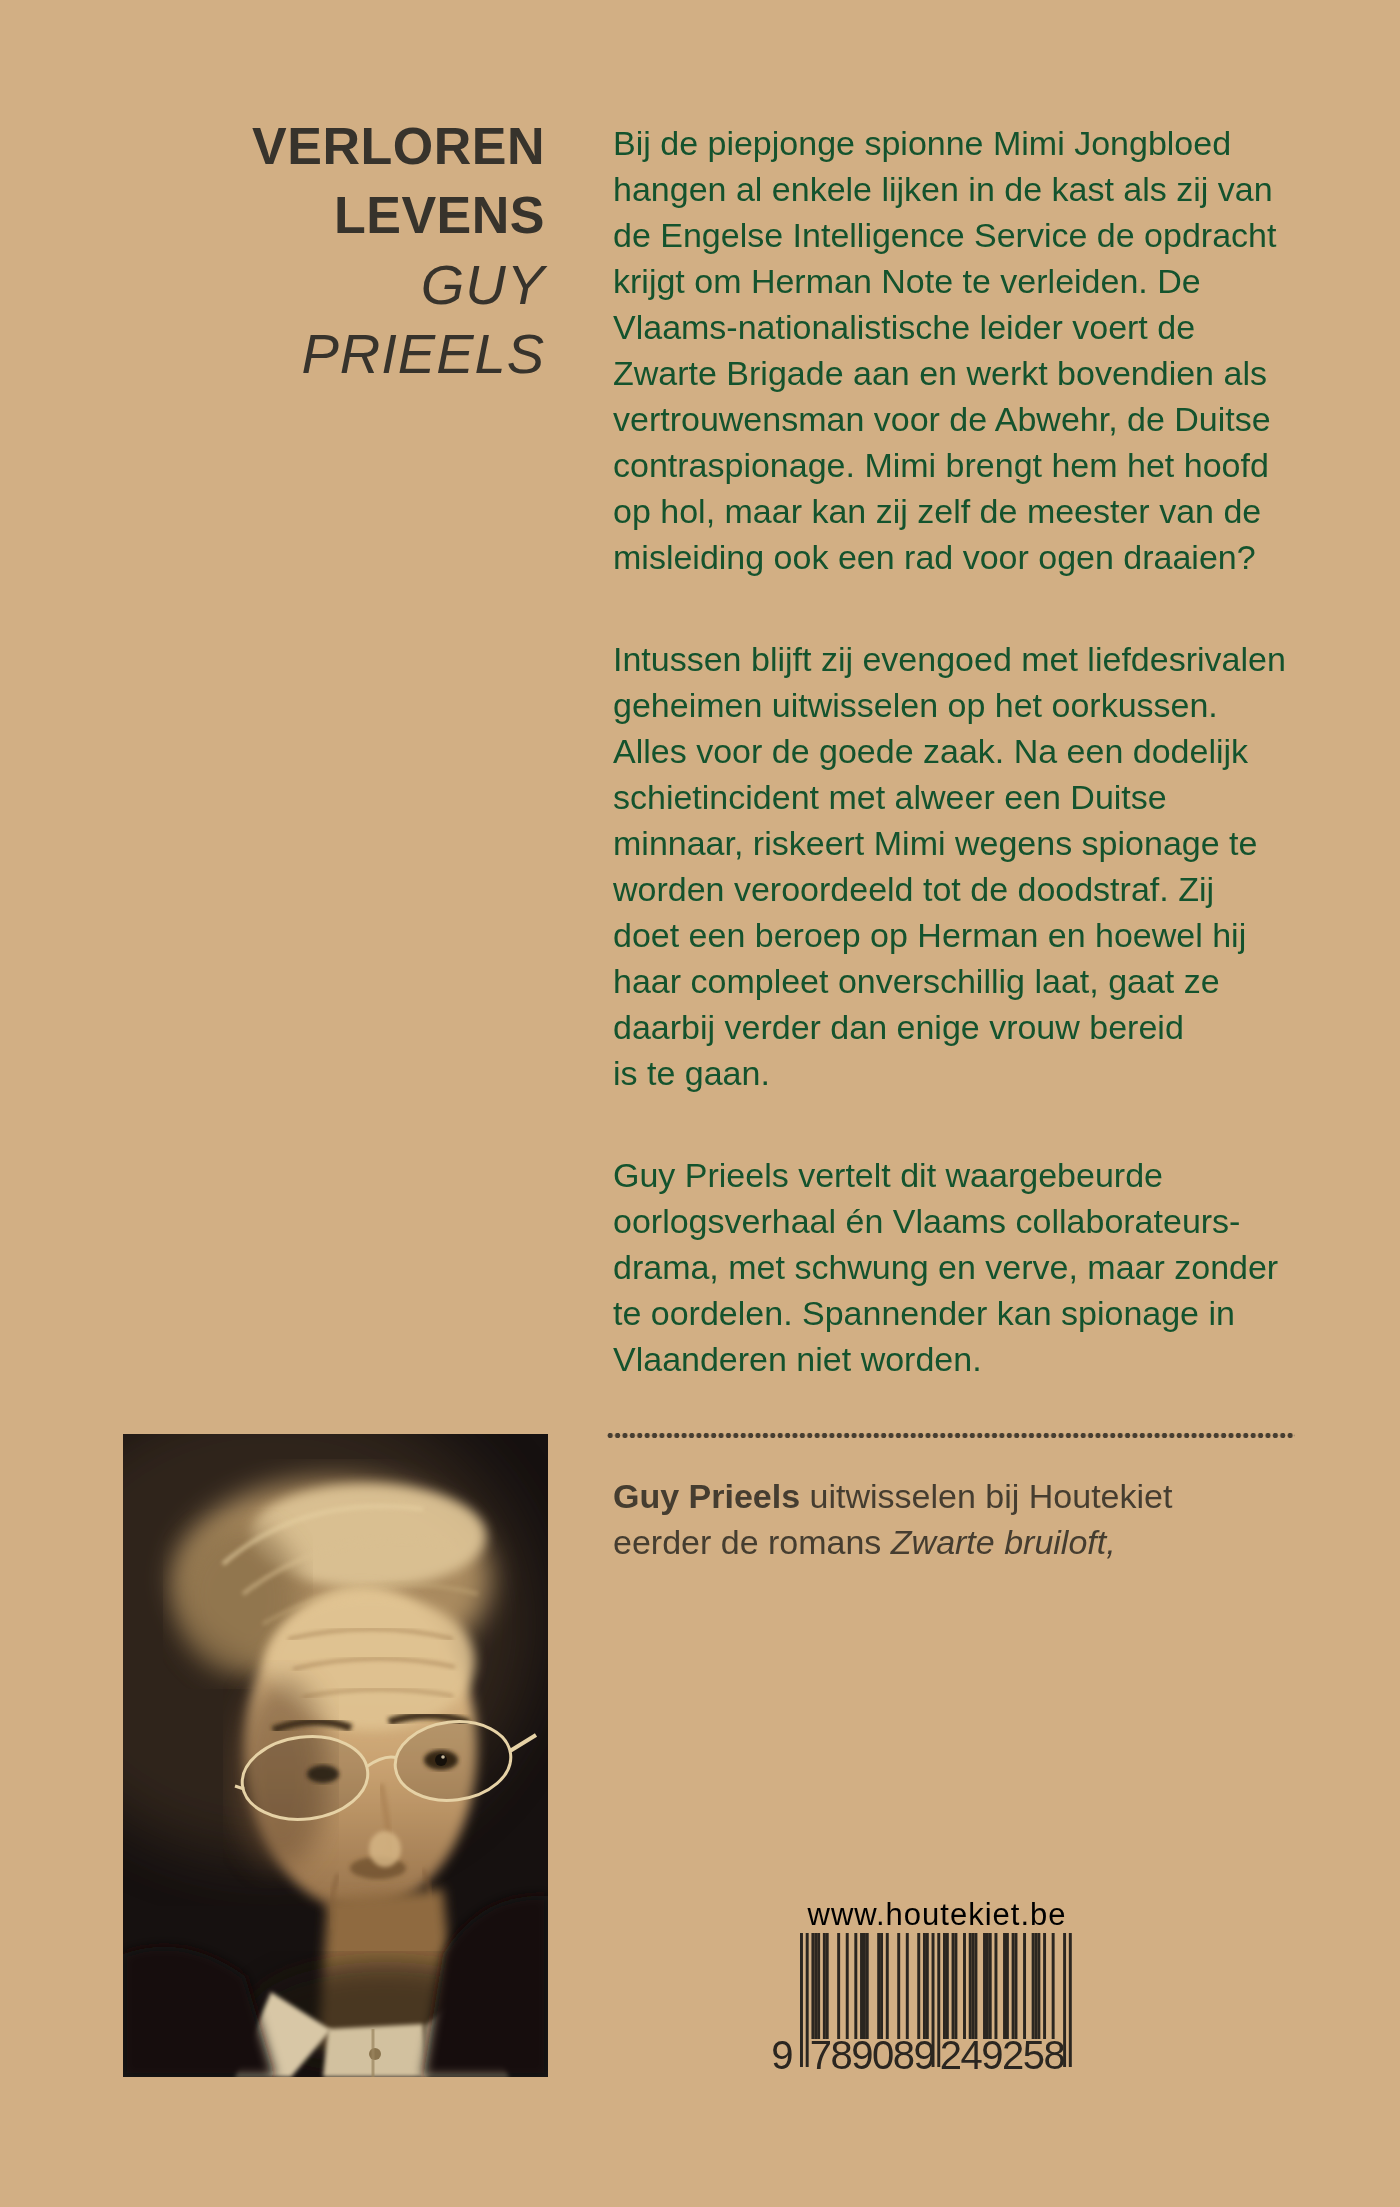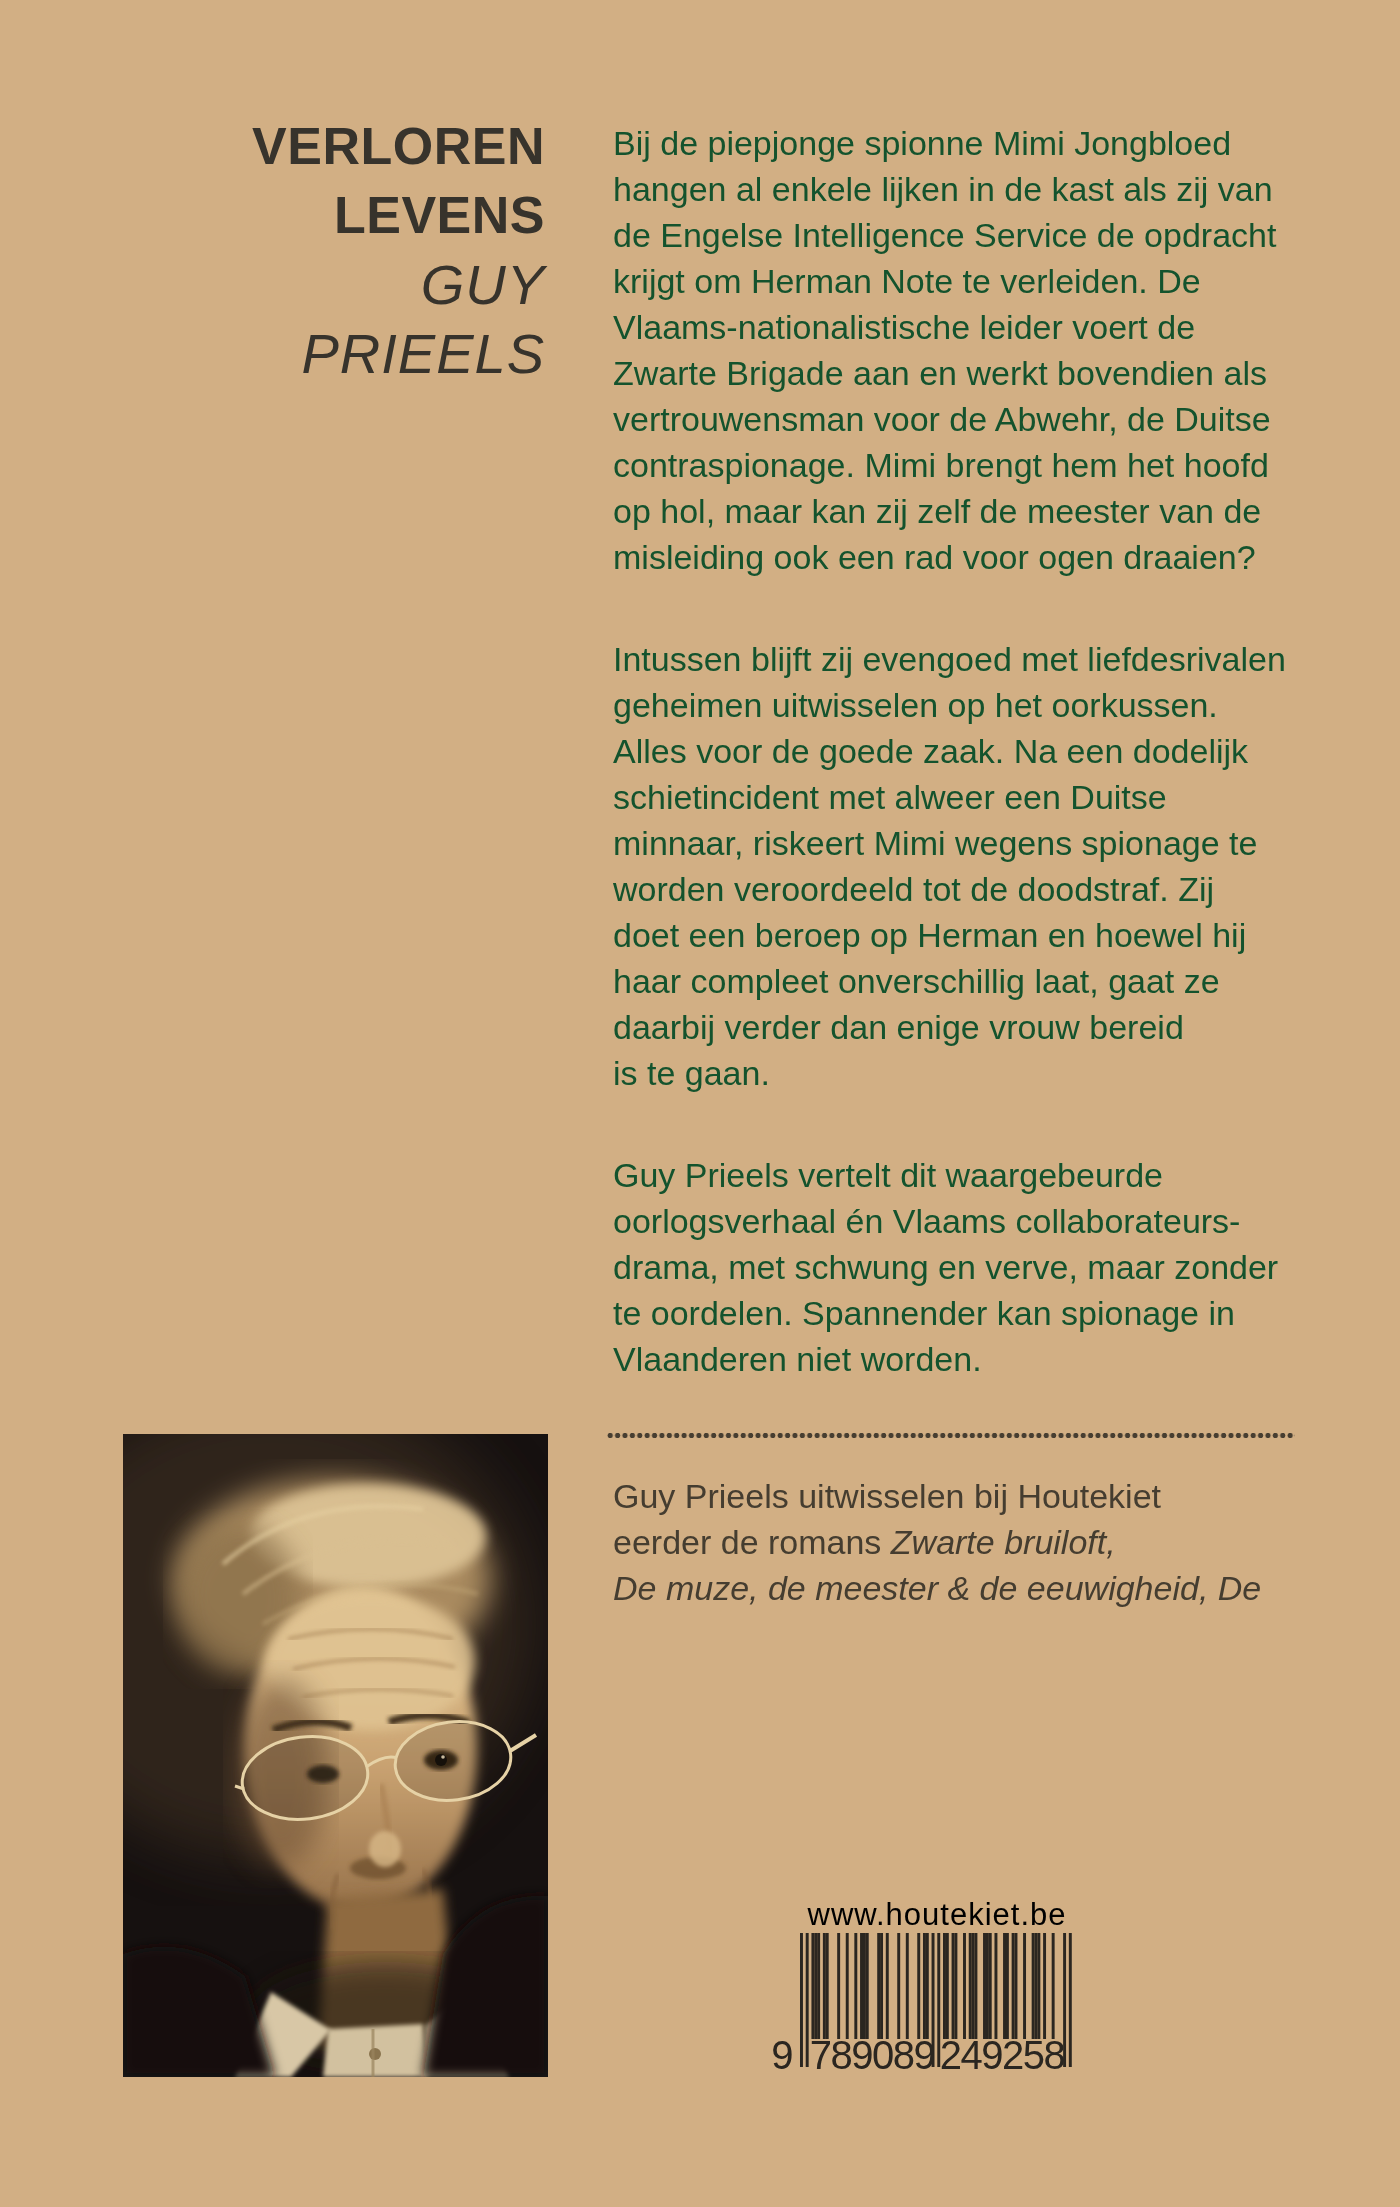--- a/index.html
+++ b/index.html
@@ -41,21 +41,21 @@
     background-image:radial-gradient(circle at 3.2px 4.5px,#473e31 2.3px,rgba(0,0,0,0) 3px);
     background-size:7.4px 9px;background-repeat:repeat-x;
   }
 
   
   .bio{
     position:absolute;left:613px;top:1473px;width:770px;
     color:#453d30;font-size:34px;line-height:46px;
   }
   .bio-line{white-space:pre;}
-  .bio .b{font-weight:400;}
+  .bio .b{font-weight:700;}
   .bio .i{font-style:italic;}
 
   
   .photo{
     position:absolute;left:123px;top:1434px;width:425px;height:643px;margin:0;
   }
   .photo svg{display:block;}
 
   
   .website{
@@ -109,21 +109,20 @@
 drama, met schwung en verve, maar zonder
 te oordelen. Spannender kan spionage in
 Vlaanderen niet worden.</p>
   </section>
 
   <div class="divider"></div>
 
   <section class="bio">
     <div class="bio-line"><span class="b">Guy Prieels</span><span> uitwisselen bij Houtekiet</span></div>
     <div class="bio-line"><span>eerder de romans </span><span class="i">Zwarte bruiloft,</span></div>
-    <div class="bio-line"><span class="i">De muze, de meester &amp; de eeuwigheid, De</span></div>
   </section>
 
   <figure class="photo">
     <svg width="425" height="643" viewBox="0 0 425 643" xmlns="http://www.w3.org/2000/svg">
       <defs>
         <linearGradient id="faceGrad" x1="0" y1="0" x2="0" y2="1">
           <stop offset="0" stop-color="#e3c795"></stop>
           <stop offset="0.55" stop-color="#c9a271"></stop>
           <stop offset="1" stop-color="#96714a"></stop>
         </linearGradient>

